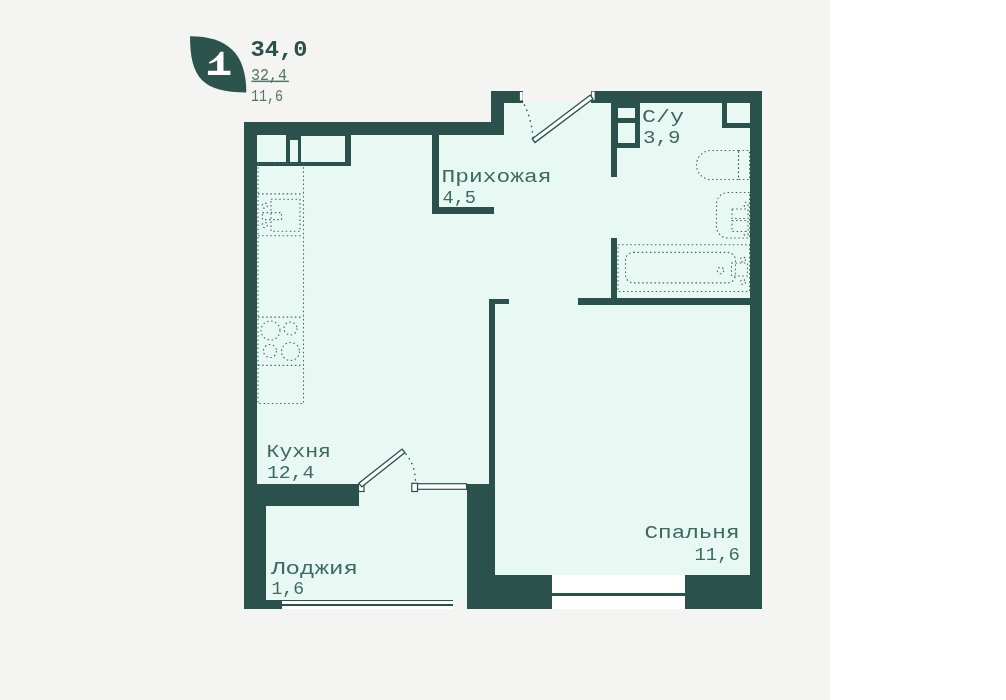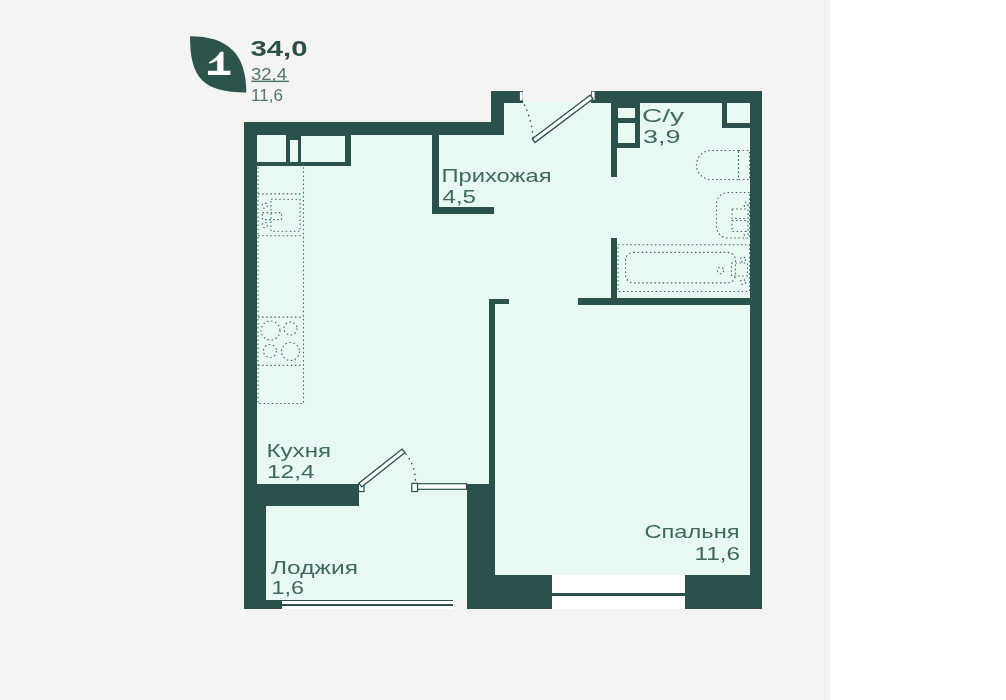--- a/index.html
+++ b/index.html
@@ -1,17 +1,17 @@
 <!DOCTYPE html>
 <html><head>
 <meta charset="utf-8">
 <style>
   html,body{margin:0;padding:0;}
   .page{position:relative;width:830px;height:700px;background:#f4f4f3;overflow:hidden;
-        font-family:Liberation Sans, sans-serif;}
+        font-family:Liberation Mono, monospace;}
   svg{position:absolute;left:0;top:0;}
 </style>
 </head>
 <body>
 <div class="page">
 <svg width="1006" height="700" viewBox="0 0 1006 700">
 
   <rect x="0" y="0" width="1006" height="700" fill="#f4f4f3"></rect>
 
   <g shape-rendering="crispEdges">

